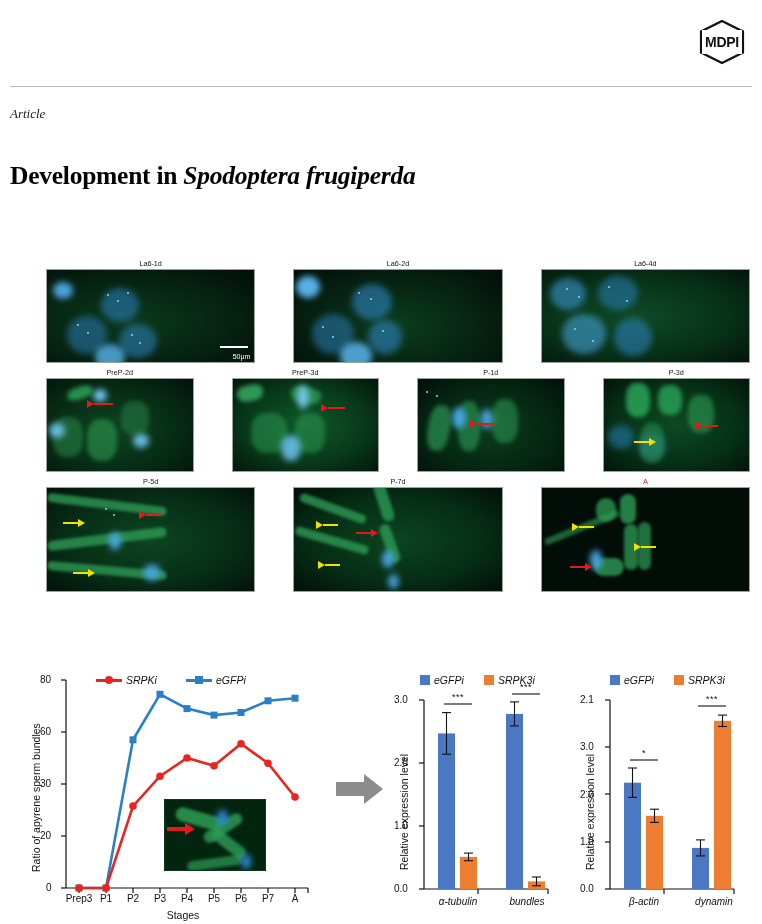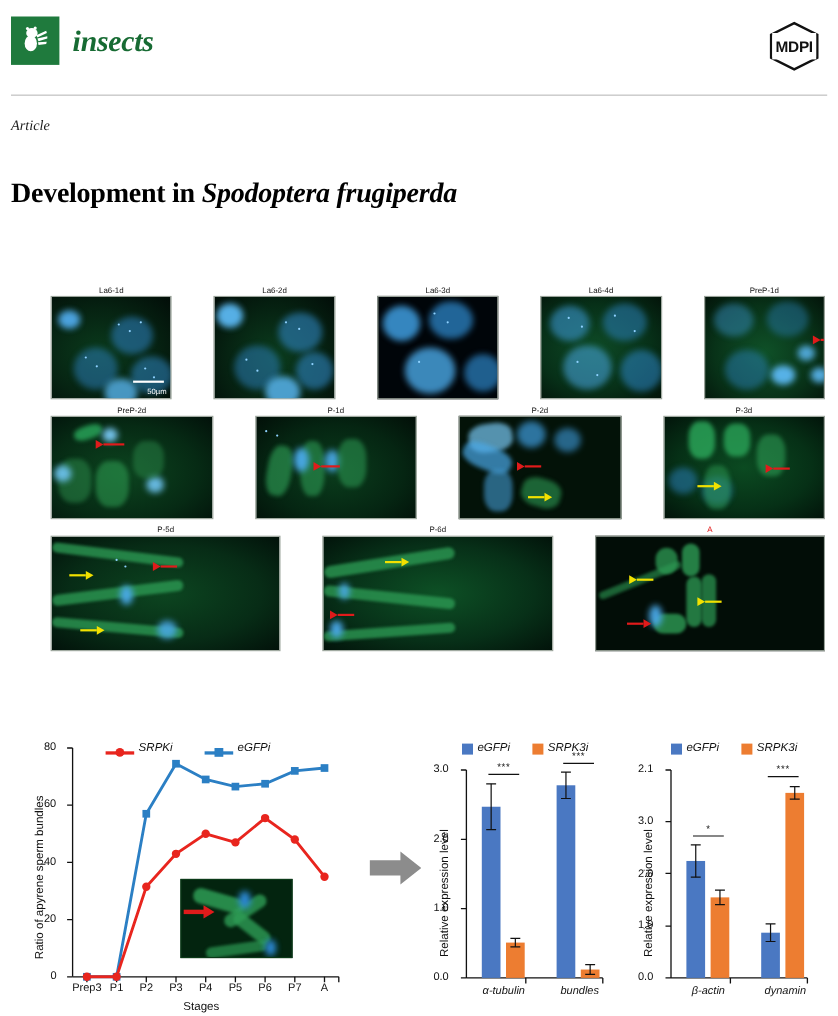--- a/index.html
+++ b/index.html
@@ -130,21 +130,21 @@
   .tick-label {
     position: absolute; font-family: "Liberation Sans", sans-serif;
     font-size: 10px; color: #111; white-space: nowrap;
   }
   .cat-label {
     position: absolute; font-family: "Liberation Sans", sans-serif;
     font-size: 10px; color: #111; text-align: center; white-space: nowrap;
   }
   .cat-label.it { font-style: italic; }
   .legend-item {
-    position: absolute; display: flex; align-items: flex-end; gap: 4px;
+    position: absolute; display: flex; align-items: center; gap: 4px;
     font-family: "Liberation Sans", sans-serif; font-size: 10.5px;
     font-style: italic; color: #111; white-space: nowrap;
   }
   .legend-swatch { width: 10px; height: 10px; display: inline-block; }
   .legend-line { width: 26px; height: 3px; position: relative; display: inline-block; }
   .legend-line .mk {
     position: absolute; left: 9px; top: -3px; width: 8px; height: 8px;
   }
   .sig-label {
     position: absolute; font-family: "Liberation Sans", sans-serif;
@@ -154,34 +154,20 @@
     position: absolute; overflow: hidden; background: #03240f;
     border: 0.5px solid #0b3a18;
   }
 </style>
 </head>
 <body>
 
 <div class="page">
 
   <div class="masthead">
-    <div class="logo-block">
-      <div class="logo-square">
-        <svg width="30" height="30" viewBox="0 0 30 30">
-          <ellipse cx="12" cy="8" rx="5.2" ry="4.6" fill="#ffffff"></ellipse>
-          <ellipse cx="11" cy="17.5" rx="5.6" ry="7.2" fill="#ffffff"></ellipse>
-          <path d="M16 10 L25 6 L25.6 8 L17 12 Z" fill="#ffffff"></path>
-          <path d="M17 13 L26 11 L26 13 L18 15.5 Z" fill="#ffffff"></path>
-          <path d="M17.5 16.5 L25.5 16 L25 18 L18 19 Z" fill="#ffffff"></path>
-          <circle cx="8" cy="4" r="1.4" fill="#ffffff"></circle>
-          <circle cx="15" cy="3.4" r="1.4" fill="#ffffff"></circle>
-        </svg>
-      </div>
-      <div class="journal-name">insects</div>
-    </div>
     <div class="mdpi-logo">
       <svg width="52" height="48" viewBox="0 0 52 48">
         <path d="M26 3 L47 13.5 L47 34.5 L26 45 L5 34.5 L5 13.5 Z" fill="none" stroke="#111" stroke-width="2.2"></path>
         <rect x="6" y="12" width="40" height="24" fill="#ffffff"></rect>
       </svg>
       <div class="txt">MDPI</div>
     </div>
     <div class="rule"></div>
   </div>
 
@@ -222,116 +208,85 @@
           <div class="blob" style="left:74px;top:50px;width:34px;height:34px;background:#2f85c2;opacity:.6;"></div>
           <div class="blob" style="left:46px;top:72px;width:32px;height:28px;background:#58b4ee;opacity:.85;"></div>
           <div class="dot" style="left:64px;top:22px;width:2px;height:2px;"></div>
           <div class="dot" style="left:76px;top:28px;width:2px;height:2px;"></div>
           <div class="dot" style="left:28px;top:56px;width:2px;height:2px;"></div>
           <div class="dot" style="left:38px;top:66px;width:2px;height:2px;"></div>
           <div class="dot" style="left:88px;top:60px;width:2px;height:2px;"></div>
         </div>
       </div>
       <div class="micro-cell">
-        <div class="micro-caption">La6-3d</div>
-        <div class="micro-img" style="background:#000509;">
-          <div class="blob" style="left:4px;top:8px;width:34px;height:32px;background:#3f9ee0;opacity:.85;"></div>
-          <div class="blob" style="left:46px;top:4px;width:40px;height:34px;background:#2d86c8;opacity:.75;"></div>
-          <div class="blob" style="left:24px;top:46px;width:46px;height:42px;background:#4aa9e8;opacity:.8;"></div>
-          <div class="blob" style="left:78px;top:52px;width:34px;height:34px;background:#2d86c8;opacity:.7;"></div>
-          <div class="dot" style="left:50px;top:14px;width:2px;height:2px;"></div>
-          <div class="dot" style="left:62px;top:22px;width:2px;height:2px;"></div>
-          <div class="dot" style="left:36px;top:58px;width:2px;height:2px;"></div>
-        </div>
-      </div>
-      <div class="micro-cell">
         <div class="micro-caption">La6-4d</div>
         <div class="micro-img" style="background:radial-gradient(ellipse at 45% 50%, #0e4a26 0%, #073018 60%, #03140a 100%);">
           <div class="blob" style="left:8px;top:8px;width:36px;height:32px;background:#3f9ee0;opacity:.55;"></div>
           <div class="blob" style="left:56px;top:6px;width:40px;height:34px;background:#2d86c8;opacity:.5;"></div>
           <div class="blob" style="left:20px;top:44px;width:44px;height:40px;background:#4aa9e8;opacity:.55;"></div>
           <div class="blob" style="left:72px;top:48px;width:38px;height:38px;background:#2d86c8;opacity:.55;"></div>
           <div class="dot" style="left:24px;top:18px;width:2px;height:2px;"></div>
           <div class="dot" style="left:36px;top:26px;width:2px;height:2px;"></div>
           <div class="dot" style="left:66px;top:16px;width:2px;height:2px;"></div>
           <div class="dot" style="left:84px;top:30px;width:2px;height:2px;"></div>
           <div class="dot" style="left:32px;top:58px;width:2px;height:2px;"></div>
           <div class="dot" style="left:50px;top:70px;width:2px;height:2px;"></div>
         </div>
       </div>
-      <div class="micro-cell">
-        <div class="micro-caption">PreP-1d</div>
-        <div class="micro-img" style="background:radial-gradient(ellipse at 50% 55%, #0f5128 0%, #083218 60%, #03140a 100%);">
-          <div class="blob" style="left:8px;top:6px;width:36px;height:30px;background:#3f9ee0;opacity:.42;"></div>
-          <div class="blob" style="left:56px;top:4px;width:38px;height:32px;background:#2d86c8;opacity:.4;"></div>
-          <div class="blob" style="left:18px;top:48px;width:40px;height:36px;background:#2d86c8;opacity:.45;"></div>
-          <div class="blob" style="left:60px;top:62px;width:22px;height:18px;background:#5bb8f2;opacity:.95;"></div>
-          <div class="blob" style="left:96px;top:64px;width:16px;height:14px;background:#5bb8f2;opacity:.9;"></div>
-          <div class="blob" style="left:84px;top:44px;width:16px;height:14px;background:#5bb8f2;opacity:.85;"></div>
-          <div class="ar red" style="left:98px;top:38px;width:22px;">
-            <div class="shaft" style="left:7px;width:15px;"></div>
-            <div class="head left" style="left:0;"></div>
-          </div>
-        </div>
-      </div>
     </div>
 
     <div class="micro-row r2">
       <div class="micro-cell">
         <div class="micro-caption">PreP-2d</div>
         <div class="micro-img" style="background:radial-gradient(ellipse at 45% 55%, #0c441f 0%, #062a14 60%, #02110a 100%);">
           <div class="rod" style="left:20px;top:8px;width:26px;height:12px;background:#2aa95c;opacity:.8;transform:rotate(-18deg);"></div>
           <div class="blob" style="left:46px;top:10px;width:14px;height:13px;background:#79c9f5;opacity:.95;"></div>
           <div class="rod" style="left:6px;top:38px;width:30px;height:40px;background:#2e8f4e;opacity:.5;"></div>
           <div class="blob" style="left:2px;top:44px;width:16px;height:15px;background:#6fc4f2;opacity:.9;"></div>
           <div class="rod" style="left:40px;top:40px;width:30px;height:42px;background:#31a055;opacity:.55;"></div>
           <div class="blob" style="left:86px;top:54px;width:16px;height:15px;background:#6fc4f2;opacity:.9;"></div>
           <div class="rod" style="left:74px;top:22px;width:28px;height:34px;background:#2e8f4e;opacity:.45;"></div>
           <div class="ar red" style="left:40px;top:24px;width:26px;">
             <div class="shaft" style="left:7px;width:19px;"></div>
             <div class="head left" style="left:0;"></div>
           </div>
         </div>
       </div>
       <div class="micro-cell">
+        <div class="micro-caption">PreP-3d</div>
+        <div class="micro-img" style="background:radial-gradient(ellipse at 50% 50%, #0f5a2a 0%, #083819 60%, #03160b 100%);">
+          <div class="rod" style="left:4px;top:6px;width:26px;height:16px;background:#3fc46f;opacity:.7;transform:rotate(-12deg);"></div>
+          <div class="rod" style="left:58px;top:8px;width:30px;height:16px;background:#2fa95c;opacity:.7;transform:rotate(12deg);"></div>
+          <div class="blob" style="left:64px;top:6px;width:12px;height:24px;background:#79c9f5;opacity:.9;"></div>
+          <div class="rod" style="left:18px;top:34px;width:36px;height:40px;background:#2e9c55;opacity:.5;"></div>
+          <div class="rod" style="left:62px;top:34px;width:30px;height:40px;background:#2e9c55;opacity:.5;"></div>
+          <div class="blob" style="left:48px;top:56px;width:20px;height:26px;background:#6fc4f2;opacity:.85;"></div>
+          <div class="ar red" style="left:88px;top:28px;width:24px;">
+            <div class="shaft" style="left:7px;width:17px;"></div>
+            <div class="head left" style="left:0;"></div>
+          </div>
+        </div>
+      </div>
+      <div class="micro-cell">
         <div class="micro-caption">P-1d</div>
         <div class="micro-img" style="background:radial-gradient(ellipse at 50% 55%, #0a3c1c 0%, #052512 60%, #020f08 100%);">
           <div class="rod" style="left:10px;top:26px;width:22px;height:46px;background:#2e9c55;opacity:.65;transform:rotate(10deg);"></div>
           <div class="rod" style="left:40px;top:22px;width:22px;height:50px;background:#2e9c55;opacity:.6;"></div>
           <div class="blob" style="left:34px;top:28px;width:14px;height:22px;background:#4aa9e8;opacity:.95;"></div>
           <div class="blob" style="left:62px;top:30px;width:14px;height:20px;background:#4aa9e8;opacity:.9;"></div>
           <div class="rod" style="left:74px;top:20px;width:26px;height:44px;background:#2e9c55;opacity:.55;"></div>
           <div class="dot" style="left:8px;top:12px;width:2px;height:2px;"></div>
           <div class="dot" style="left:18px;top:16px;width:2px;height:2px;"></div>
           <div class="ar red" style="left:52px;top:44px;width:24px;">
             <div class="shaft" style="left:7px;width:17px;"></div>
             <div class="head left" style="left:0;"></div>
           </div>
         </div>
       </div>
       <div class="micro-cell">
-        <div class="micro-caption">P-2d</div>
-        <div class="micro-img" style="background:#031208;">
-          <div class="rod" style="left:8px;top:6px;width:40px;height:26px;background:#79c9f5;opacity:.7;transform:rotate(-8deg);"></div>
-          <div class="rod" style="left:2px;top:26px;width:46px;height:22px;background:#4aa9e8;opacity:.7;transform:rotate(22deg);"></div>
-          <div class="blob" style="left:52px;top:4px;width:26px;height:24px;background:#3f9ee0;opacity:.7;"></div>
-          <div class="blob" style="left:86px;top:10px;width:24px;height:22px;background:#3f9ee0;opacity:.6;"></div>
-          <div class="rod" style="left:22px;top:48px;width:26px;height:38px;background:#4aa9e8;opacity:.55;"></div>
-          <div class="rod" style="left:56px;top:56px;width:36px;height:26px;background:#2e9c55;opacity:.6;transform:rotate(16deg);"></div>
-          <div class="ar red" style="left:52px;top:44px;width:22px;">
-            <div class="shaft" style="left:7px;width:15px;"></div>
-            <div class="head left" style="left:0;"></div>
-          </div>
-          <div class="ar yellow" style="left:62px;top:72px;width:22px;">
-            <div class="shaft" style="left:0;width:15px;"></div>
-            <div class="head" style="left:15px;"></div>
-          </div>
-        </div>
-      </div>
-      <div class="micro-cell">
         <div class="micro-caption">P-3d</div>
         <div class="micro-img" style="background:radial-gradient(ellipse at 50% 50%, #0b4a21 0%, #063016 60%, #02140a 100%);">
           <div class="rod" style="left:22px;top:4px;width:24px;height:34px;background:#2fb361;opacity:.75;"></div>
           <div class="rod" style="left:54px;top:6px;width:24px;height:30px;background:#2fb361;opacity:.7;"></div>
           <div class="rod" style="left:84px;top:16px;width:26px;height:38px;background:#2e9c55;opacity:.6;"></div>
           <div class="blob" style="left:4px;top:46px;width:26px;height:24px;background:#2d86c8;opacity:.5;"></div>
           <div class="blob" style="left:34px;top:54px;width:28px;height:26px;background:#2d86c8;opacity:.45;"></div>
           <div class="rod" style="left:36px;top:44px;width:24px;height:40px;background:#2e9c55;opacity:.5;"></div>
           <div class="ar red" style="left:92px;top:46px;width:22px;">
             <div class="shaft" style="left:7px;width:15px;"></div>
@@ -364,34 +319,39 @@
             <div class="shaft" style="left:0;width:15px;"></div>
             <div class="head" style="left:15px;"></div>
           </div>
           <div class="ar yellow" style="left:26px;top:84px;width:22px;">
             <div class="shaft" style="left:0;width:15px;"></div>
             <div class="head" style="left:15px;"></div>
           </div>
         </div>
       </div>
       <div class="micro-cell">
-        <div class="micro-caption">P-6d</div>
-        <div class="micro-img" style="background:radial-gradient(ellipse at 50% 50%, #0d5025 0%, #073018 60%, #02130a 100%);">
-          <div class="tail" style="left:0;top:18px;width:120px;height:11px;border-radius:6px;transform:rotate(-9deg);"></div>
-          <div class="tail" style="left:0;top:50px;width:120px;height:10px;border-radius:6px;transform:rotate(6deg);"></div>
-          <div class="tail" style="left:0;top:82px;width:120px;height:9px;border-radius:6px;transform:rotate(-4deg);"></div>
-          <div class="blob" style="left:14px;top:42px;width:10px;height:15px;background:#4aa9e8;opacity:.9;"></div>
-          <div class="blob" style="left:6px;top:76px;width:12px;height:16px;background:#4aa9e8;opacity:.95;"></div>
-          <div class="ar red" style="left:6px;top:70px;width:22px;">
-            <div class="shaft" style="left:7px;width:15px;"></div>
-            <div class="head left" style="left:0;"></div>
-          </div>
-          <div class="ar yellow" style="left:56px;top:22px;width:22px;">
+        <div class="micro-caption">P-7d</div>
+        <div class="micro-img" style="background:radial-gradient(ellipse at 50% 50%, #0b4520 0%, #062c15 60%, #020f08 100%);">
+          <div class="tail" style="left:4px;top:16px;width:70px;height:9px;border-radius:6px;transform:rotate(20deg);"></div>
+          <div class="tail" style="left:0;top:48px;width:76px;height:9px;border-radius:6px;transform:rotate(16deg);"></div>
+          <div class="tail" style="left:70px;top:8px;width:40px;height:12px;border-radius:6px;transform:rotate(72deg);"></div>
+          <div class="tail" style="left:76px;top:50px;width:40px;height:11px;border-radius:6px;transform:rotate(70deg);"></div>
+          <div class="blob" style="left:88px;top:62px;width:12px;height:18px;background:#4aa9e8;opacity:.95;"></div>
+          <div class="blob" style="left:94px;top:86px;width:11px;height:15px;background:#4aa9e8;opacity:.9;"></div>
+          <div class="ar red" style="left:62px;top:44px;width:22px;">
             <div class="shaft" style="left:0;width:15px;"></div>
             <div class="head" style="left:15px;"></div>
+          </div>
+          <div class="ar yellow" style="left:22px;top:36px;width:22px;">
+            <div class="shaft" style="left:7px;width:15px;"></div>
+            <div class="head left" style="left:0;"></div>
+          </div>
+          <div class="ar yellow" style="left:24px;top:76px;width:22px;">
+            <div class="shaft" style="left:7px;width:15px;"></div>
+            <div class="head left" style="left:0;"></div>
           </div>
         </div>
       </div>
       <div class="micro-cell">
         <div class="micro-caption red">A</div>
         <div class="micro-img" style="background:#020d07;">
           <div class="tail" style="left:0;top:36px;width:80px;height:7px;border-radius:6px;transform:rotate(-22deg);opacity:.6;"></div>
           <div class="tail" style="left:54px;top:10px;width:20px;height:24px;border-radius:10px;opacity:.75;"></div>
           <div class="tail" style="left:78px;top:6px;width:16px;height:30px;border-radius:8px;opacity:.8;"></div>
           <div class="tail" style="left:82px;top:36px;width:14px;height:46px;border-radius:8px;opacity:.75;"></div>
@@ -415,21 +375,21 @@
     </div>
   </div>
 
   <div class="charts">
 
     <div class="chart-panel" id="line-chart">
       <div class="axis-title-y" style="left:12px; top:200px;">Ratio of apyrene sperm bundles</div>
 
       <div class="tick-label" style="left:22px; top:2px;">80</div>
       <div class="tick-label" style="left:22px; top:54px;">60</div>
-      <div class="tick-label" style="left:22px; top:106px;">40</div>
+      <div class="tick-label" style="left:22px; top:106px;">30</div>
       <div class="tick-label" style="left:22px; top:158px;">20</div>
       <div class="tick-label" style="left:28px; top:210px;">0</div>
 
       <div class="legend-item" style="left:78px; top:2px;">
         <span class="legend-line" style="background:#e8251e;">
           <span class="mk" style="background:#e8251e;border-radius:50%;"></span>
         </span>
         <span>SRPKi</span>
       </div>
       <div class="legend-item" style="left:168px; top:2px;">

